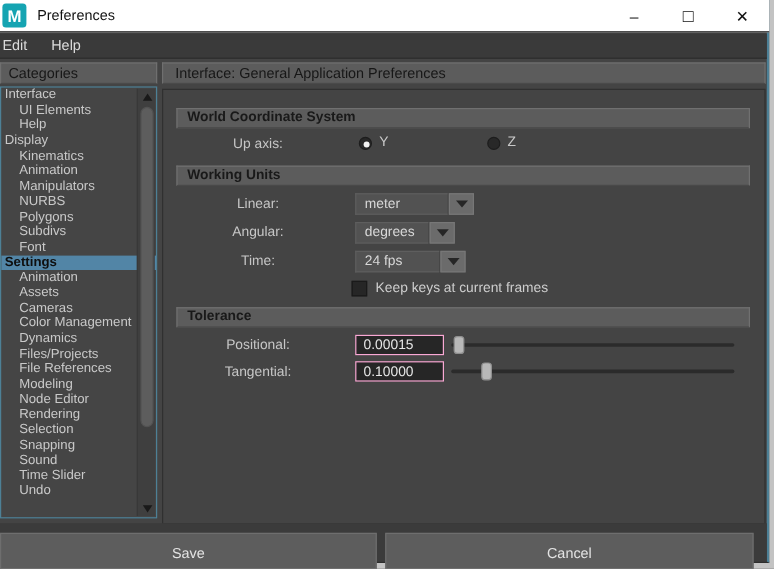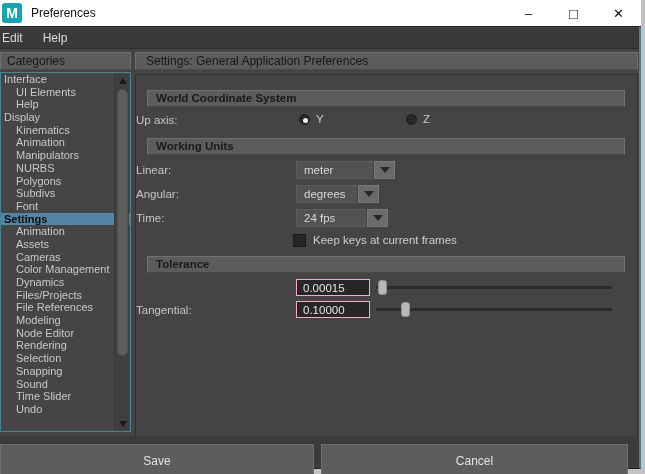--- a/index.html
+++ b/index.html
@@ -85,21 +85,21 @@
     position:absolute;left:135px;top:74px;width:503px;height:363px;
     background:var(--panel-bg);border:1px solid #303030;
   }
   .section-header{
     position:absolute;left:11px;width:478px;height:17px;
     background:var(--header-bar);border:1px solid #707070;border-bottom-color:#494949;
     color:#191919;font-size:11.5px;line-height:15px;padding-left:8px;font-weight:bold;
   }
   .row{position:absolute;left:0;width:100%;height:20px;}
   .row-label{
-    position:absolute;left:0;top:3px;width:158px;text-align:left;
+    position:absolute;left:0;top:3px;width:158px;text-align:center;
     color:#c6c6c6;font-size:11.5px;
   }
   .radio-opt{position:absolute;top:2px;display:flex;align-items:center;gap:6px;}
   .radio{
     width:11px;height:11px;border-radius:50%;background:#282828;
     border:1px solid #1d1d1d;position:relative;
   }
   .radio.selected::after{
     content:"";position:absolute;left:3px;top:3px;width:5px;height:5px;border-radius:50%;background:#f2f2f2;
   }
@@ -195,21 +195,21 @@
       <div class="sb-arrow up">
           <span class="tri-up"></span>
         </div>
       <div class="sb-thumb"></div>
       <div class="sb-arrow down">
           <span class="tri-down"></span>
         </div>
     </div>
   </div>
 
-  <div class="bar-header main-header">Settings: General Application Preferences</div>
+  <div class="bar-header main-header">Interface: General Application Preferences</div>
 
   <div class="content">
 
     <div class="section-header" style="top:15px">World Coordinate System</div>
     <div class="row" style="top:36px">
       <span class="row-label">Up axis:</span>
       <span id="up-axis-options"><span class="radio-opt" style="left: 163px;">
             <span class="radio selected"></span>
             <span class="radio-text">Y</span>
           </span><span class="radio-opt" style="left: 270px;">
@@ -251,20 +251,21 @@
     </div>
 
     <div class="row" style="top:158px">
       <span class="checkbox"></span>
       <span class="check-label">Keep keys at current frames</span>
     </div>
 
     <div class="section-header" style="top:181px">Tolerance</div>
 
     <div class="row" style="top:204px">
+      <span class="row-label">Positional:</span>
       <input class="num-input" value="0.00015" style="">
       <span class="slider">
         <span class="slider-track"></span>
         <span class="slider-handle" style="left: calc(1% - 0.09px);"></span>
       </span>
     </div>
 
     <div class="row" style="top:226px">
       <span class="row-label">Tangential:</span>
       <input class="num-input" value="0.10000" style="">

